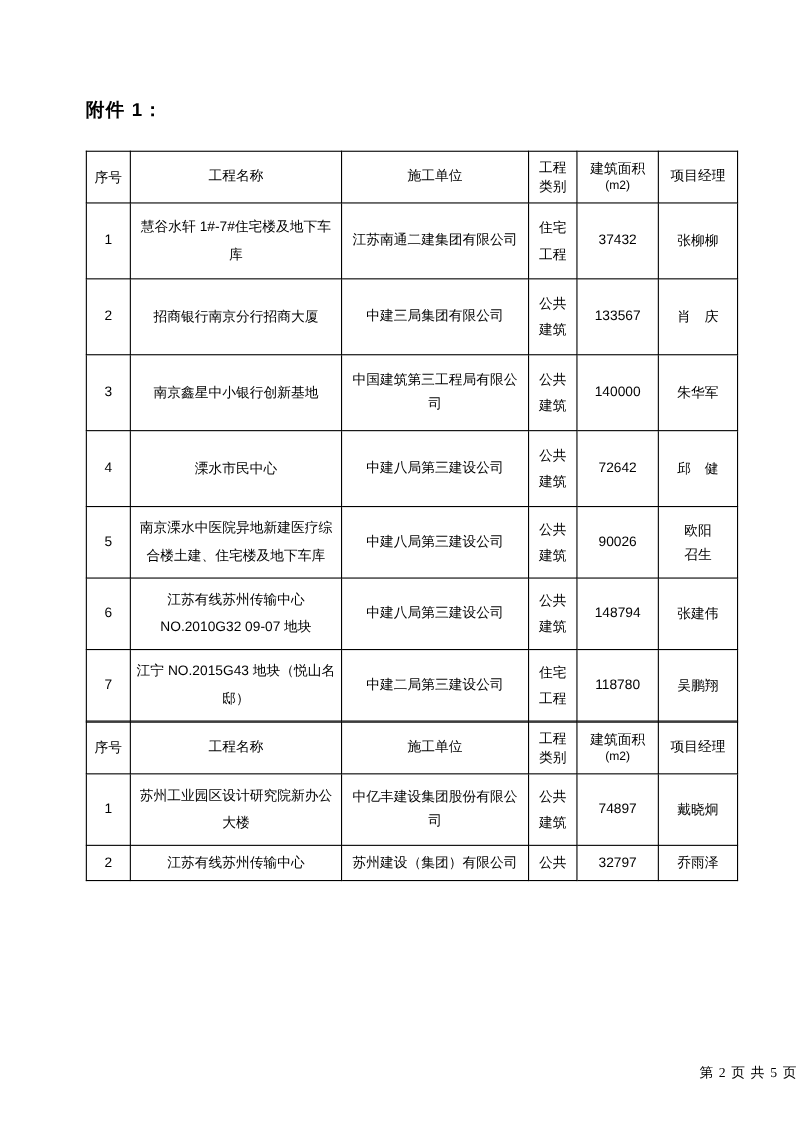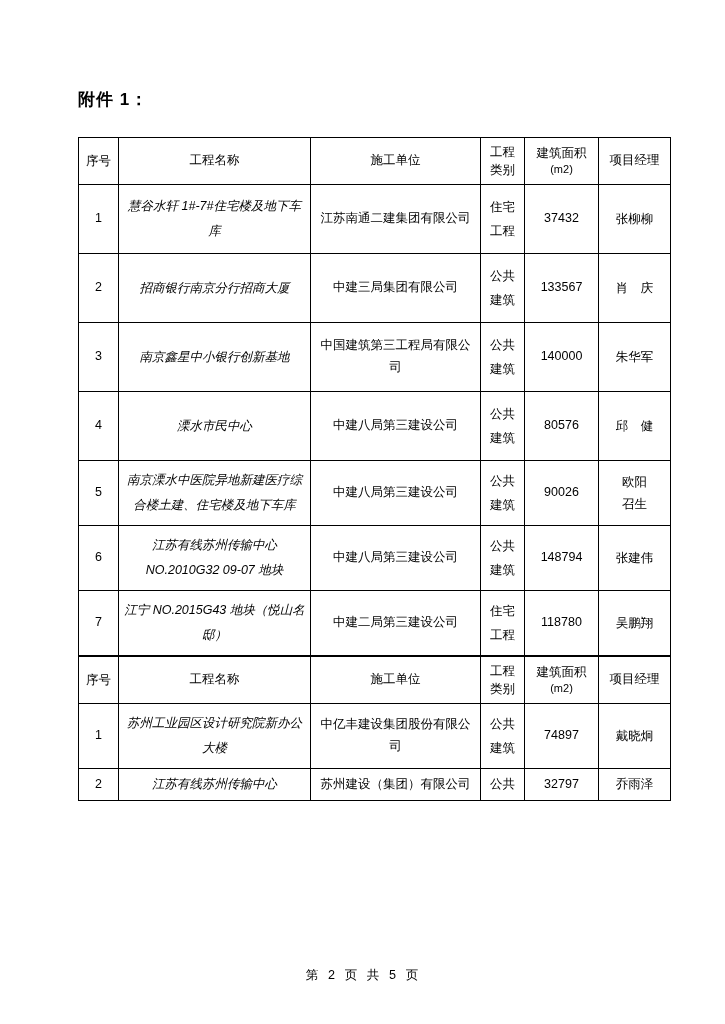--- a/index.html
+++ b/index.html
@@ -64,21 +64,20 @@
   .col-name { width: 192px; }
   .col-unit { width: 170px; }
   .col-type { width: 44px; }
   .col-area { width: 74px; }
   .col-mgr { width: 72px; }
 
   td.cell-name {
     text-align: left;
     padding-left: 10px;
     padding-right: 6px;
-    font-style: italic;
   }
   th .hdr-two-line {
     display: block;
     line-height: 1.45;
   }
   th .hdr-sub {
     display: block;
     font-size: 11px;
     line-height: 1.4;
   }
@@ -94,23 +93,23 @@
     display: block;
     line-height: 2.0;
   }
   .row-h1 td { height: 62px; }
   .row-h2 td { height: 58px; }
   .footer {
     position: absolute;
     left: 0;
     right: 0;
     bottom: 40px;
-    text-align: center;
+    text-align: right;
     font-size: 12.5px;
-    font-family: Liberation Mono, monospace;
+    font-family: Liberation Serif, serif;
     letter-spacing: 1px;
   }
 </style>
 </head>
 <body>
 
 <div class="page">
 
   <div class="attach-label">附件 1：</div>
 
@@ -190,21 +189,21 @@
       <tr class="row-h1">
         <td>4</td>
         <td class="cell-name">
           <span class="name-line">溧水市民中心</span>
         </td>
         <td>中建八局第三建设公司</td>
         <td class="cell-type">
           <span class="type-line">公共</span>
           <span class="type-line">建筑</span>
         </td>
-        <td>80576</td>
+        <td>72642</td>
         <td class="cell-mgr">
           <span class="mgr-line">邱　健</span>
         </td>
       </tr>
       <tr class="row-h2">
         <td>5</td>
         <td class="cell-name">
           <span class="name-line">南京溧水中医院异地新建医疗综</span>
           <span class="name-line">合楼土建、住宅楼及地下车库</span>
         </td>

